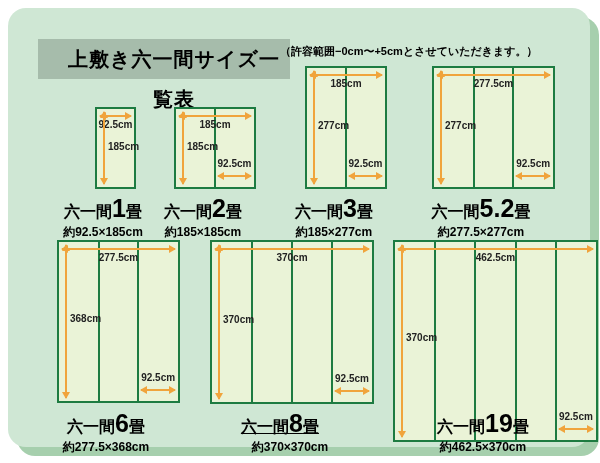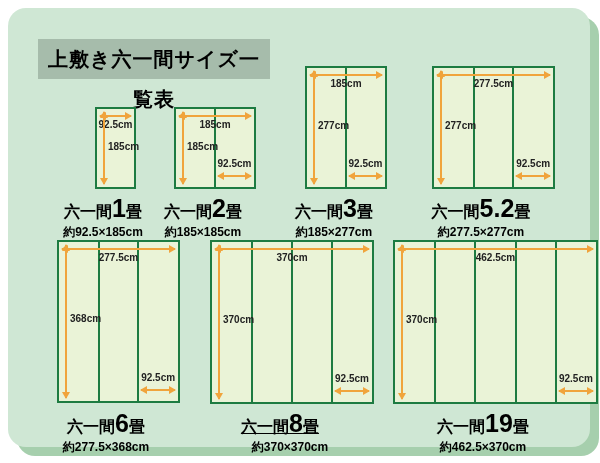--- a/index.html
+++ b/index.html
@@ -15,21 +15,21 @@
   }
   .panel{
     position:absolute;left:8px;top:8px;width:582px;height:439px;
     background:var(--panel);border-radius:18px;
     box-shadow:9px 9px 0 0 var(--shadow);
   }
   .title-box{
     position:absolute;left:30px;top:31px;width:232px;height:40px;
     background:var(--titlebg);
     font-size:20px;font-weight:bold;letter-spacing:1px;
-    line-height:40px;text-align:center;color:#000;
+    line-height:40px;text-align:center;color:#000;padding-left:20px;
   }
   .note{
     position:absolute;left:272px;top:36px;
     font-size:11px;font-weight:600;color:#000;white-space:nowrap;
   }
   .mat{
     position:absolute;background:var(--fill);
     border:2px solid var(--green);box-sizing:border-box;margin-left:12px;
   }
   .divider{position:absolute;top:0;bottom:0;width:2px;background:var(--green);}
@@ -55,20 +55,21 @@
     font-weight:bold;font-size:16px;color:#000;white-space:nowrap;}
   .name-label .big{font-size:25px;}
   .size-label{position:absolute;width:220px;text-align:center;
     font-weight:bold;font-size:12px;color:#000;white-space:nowrap;}
 </style>
 </head>
 <body>
 
 <div class="panel">
   <div class="title-box">上敷き六一間サイズ一覧表</div>
+  <div class="note">（許容範囲−0cm〜+5cmとさせていただきます。）</div>
   <div id="diagrams">
       <div class="mat" style="left: 75px; top: 99px; width: 41px; height: 82px;">
         <div class="arrow-h" style="left: 3px; right: 3px; top: 6px;"></div>
         <div class="dim w">92.5cm</div>
         <div class="arrow-v" style="top: 3px; bottom: 3px; left: 6px;"></div>
         <div class="dim h">185cm</div>
       </div>
       <div class="name-label" style="left: -15px; top: 186px;"><span>六一間</span><span class="big">1</span><span>畳</span></div>
       <div class="size-label" style="left: -15px; top: 216px;">約92.5×185cm</div>
       <div class="mat" style="left: 154px; top: 99px; width: 82px; height: 82px;">
@@ -123,21 +124,21 @@
         <div class="divider" style="left: calc(75% - 1px);"></div>
         <div class="arrow-h" style="left: 3px; right: 3px; top: 6px;"></div>
         <div class="dim w">370cm</div>
         <div class="arrow-v" style="top: 3px; bottom: 3px; left: 6px;"></div>
         <div class="dim h">370cm</div>
         <div class="arrow-h" style="left: calc(75% + 3px); right: 3px; bottom: 10px;"></div>
         <div class="dim p" style="left: calc(75% + 2px); right: 2px;">92.5cm</div>
       </div>
       <div class="name-label" style="left: 162px; top: 401px; text-decoration: underline;"><span>六一間</span><span class="big">8</span><span>畳</span></div>
       <div class="size-label" style="left: 172px; top: 431px;">約370×370cm</div>
-      <div class="mat" style="left: 373px; top: 232px; width: 205px; height: 164px;">
+      <div class="mat" style="left: 373px; top: 232px; width: 205px; height: 202px;">
         <div class="divider" style="left: calc(20% - 1px);"></div>
         <div class="divider" style="left: calc(40% - 1px);"></div>
         <div class="divider" style="left: calc(60% - 1px);"></div>
         <div class="divider" style="left: calc(80% - 1px);"></div>
         <div class="arrow-h" style="left: 3px; right: 3px; top: 6px;"></div>
         <div class="dim w">462.5cm</div>
         <div class="arrow-v" style="top: 3px; bottom: 3px; left: 6px;"></div>
         <div class="dim h">370cm</div>
         <div class="arrow-h" style="left: calc(80% + 3px); right: 3px; bottom: 10px;"></div>
         <div class="dim p" style="left: calc(80% + 2px); right: 2px;">92.5cm</div>

